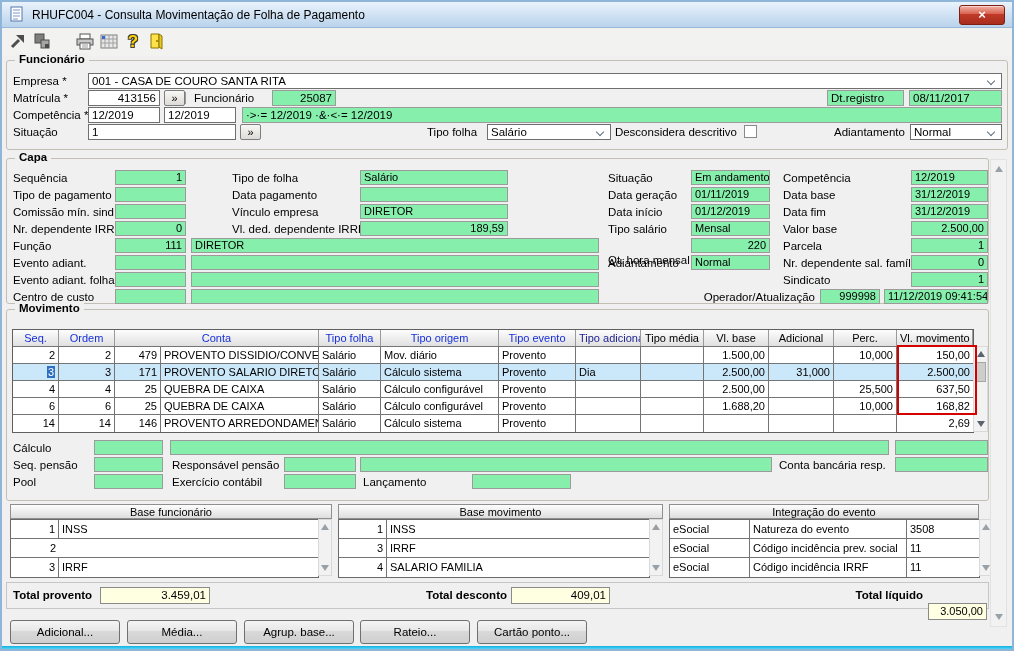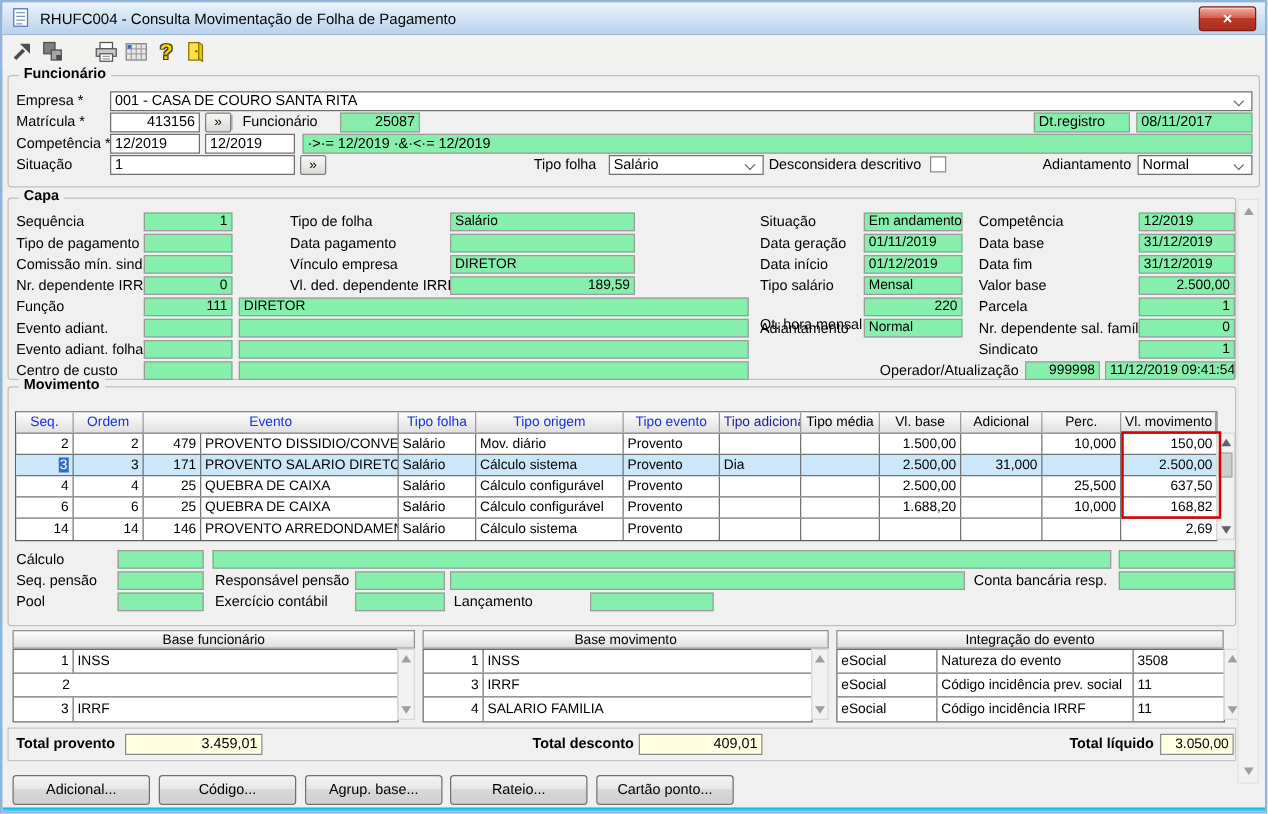--- a/index.html
+++ b/index.html
@@ -234,21 +234,21 @@
     <div class="fld sm center" style="left:877px;top:130px;width:104px">11/12/2019 09:41:54</div>
   </div>
 
   <div class="gbox" style="left:4px;top:307px;width:983px;height:192px">
     <span class="gtitle">Movimento</span>
 
     <div class="mtable" style="left:5px;top:19px;width:962px" id="mov-table">
         <div class="mrow mhead">
           <div class="mcell" style="width: 46px; color: rgb(23, 48, 216);">Seq.</div>
           <div class="mcell" style="width: 56px; color: rgb(23, 48, 216);">Ordem</div>
-          <div class="mcell" style="width: 204px; color: rgb(23, 48, 216);">Evento</div>
+          <div class="mcell" style="width: 204px; color: rgb(23, 48, 216);">Conta</div>
           <div class="mcell" style="width: 62px; color: rgb(23, 48, 216);">Tipo folha</div>
           <div class="mcell" style="width: 118px; color: rgb(23, 48, 216);">Tipo origem</div>
           <div class="mcell" style="width: 77px; color: rgb(23, 48, 216);">Tipo evento</div>
           <div class="mcell" style="width: 65px; color: rgb(27, 31, 142);">Tipo adicional</div>
           <div class="mcell" style="width: 63px; color: rgb(0, 0, 0);">Tipo média</div>
           <div class="mcell" style="width: 65px; color: rgb(0, 0, 0);">Vl. base</div>
           <div class="mcell" style="width: 65px; color: rgb(0, 0, 0);">Adicional</div>
           <div class="mcell" style="width: 63px; color: rgb(0, 0, 0);">Perc.</div>
           <div class="mcell" style="width: 76px; color: rgb(0, 0, 0);">Vl. movimento</div>
         </div>
@@ -425,26 +425,26 @@
       <span class="tri-down" style="bottom:4px"></span>
     </div>
   </div>
 
   <div class="tpanel" style="left:4px;top:580px;width:983px;height:27px">
     <span class="total-lbl" style="left:6px;top:6px">Total provento</span>
     <div class="total-fld" style="left:93px;top:4px;width:110px">3.459,01</div>
     <span class="total-lbl" style="left:400px;top:6px;width:100px;text-align:right">Total desconto</span>
     <div class="total-fld" style="left:504px;top:4px;width:99px">409,01</div>
     <span class="total-lbl" style="left:806px;top:6px;width:110px;text-align:right">Total líquido</span>
-    <div class="total-fld" style="left:921px;top:4px;width:59px;font-size:11px">3.050,00</div>
+    <div class="total-fld" style="left:921px;top:20px;width:59px;font-size:11px">3.050,00</div>
   </div>
 
   <div id="btn-row">
       <div class="btn" style="left: 8px; top: 618px;">Adicional...</div>
-      <div class="btn" style="left: 125px; top: 618px;">Código...</div>
+      <div class="btn" style="left: 125px; top: 618px;">Média...</div>
       <div class="btn" style="left: 242px; top: 618px;">Agrup. base...</div>
       <div class="btn" style="left: 358px; top: 618px;">Rateio...</div>
       <div class="btn" style="left: 475px; top: 618px;">Cartão ponto...</div>
     </div>
 
   <div class="sbar" style="left:988px;top:157px;width:17px;height:468px;border-color:#e2e2e2">
     <span class="tri-up" style="top:6px"></span>
     <span class="tri-down" style="bottom:6px"></span>
   </div>
 

